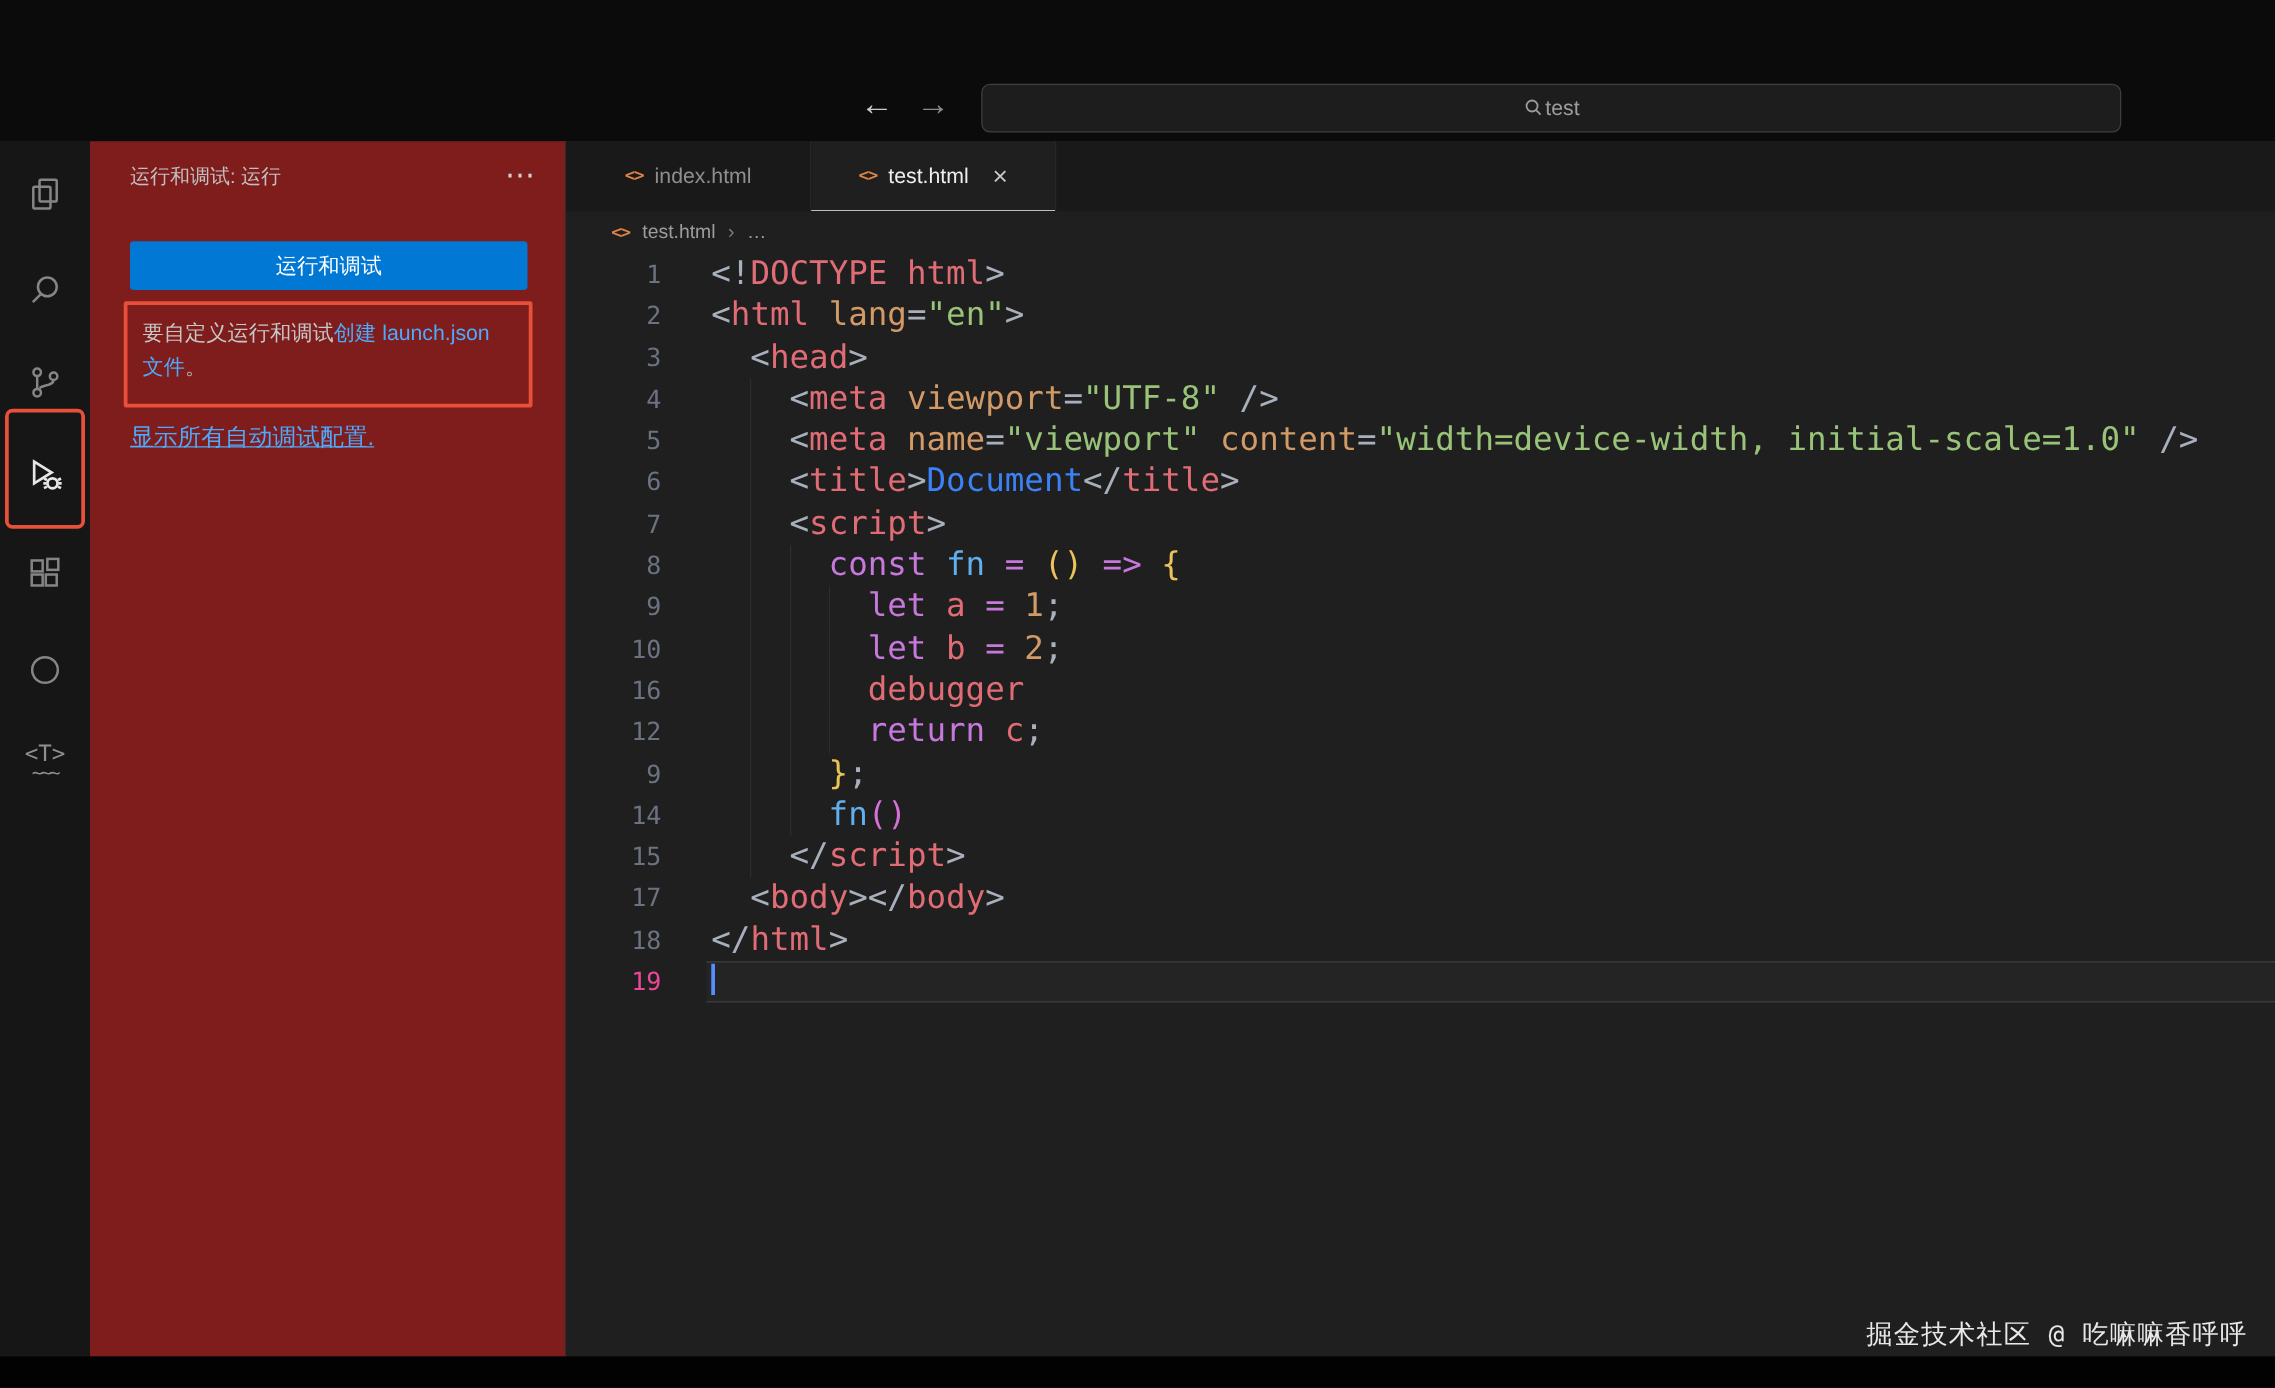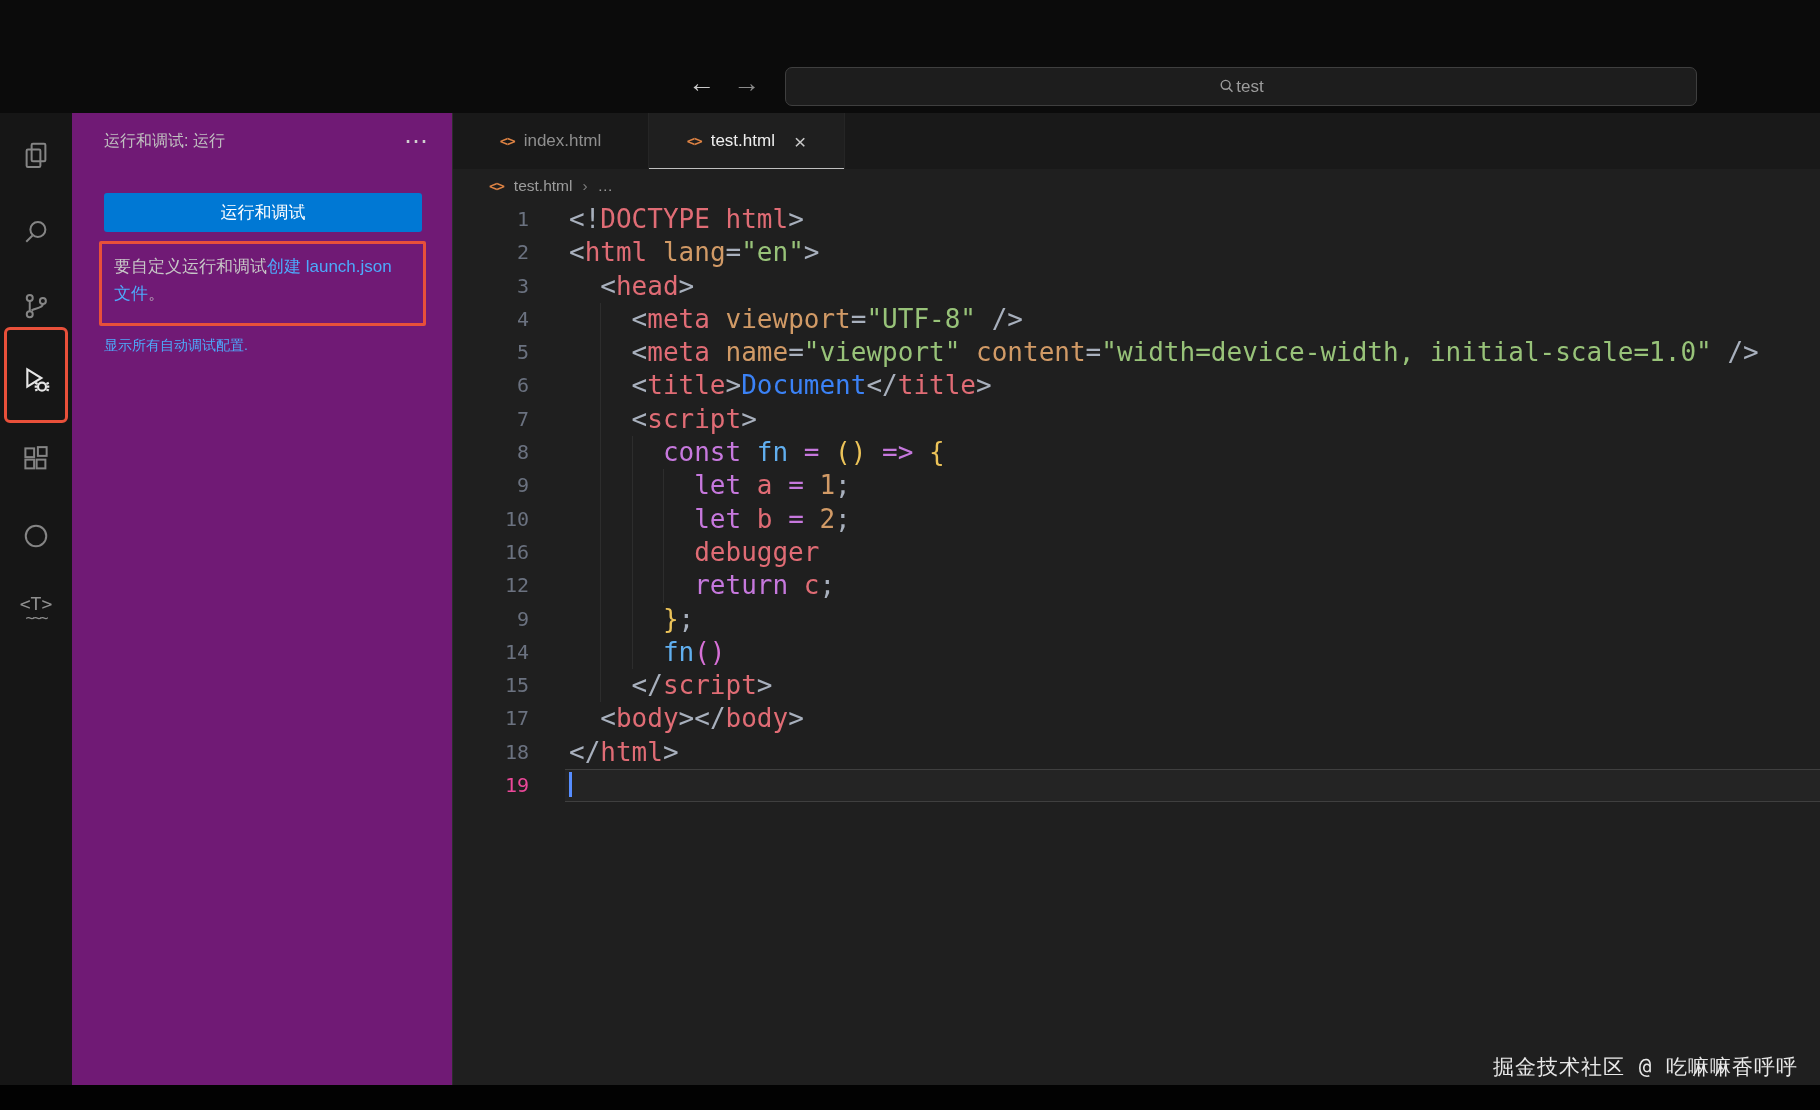--- a/index.html
+++ b/index.html
@@ -25,31 +25,31 @@
           display:flex;align-items:center;justify-content:center;cursor:pointer}
   .abitem svg{stroke:#858585;fill:none;stroke-width:1.6}
   .abitem.active svg{stroke:#e6e6e6}
   .annotation{position:absolute;border:3px solid #e8503a;border-radius:6px;pointer-events:none}
   .anno-debug{left:4px;top:214px;width:64px;height:96px}
   .t-ext{display:flex;flex-direction:column;align-items:center;color:#8f8f8f;
          font-family:"DejaVu Sans Mono",monospace;font-size:18px;line-height:1}
   .t-ext .wave{font-size:15px;margin-top:-2px;letter-spacing:-2px}
 
   
-  .sidebar{width:381px;background:#701a75;position:relative;flex:none;border-right:1px solid #2c2c2c}
+  .sidebar{width:381px;background:#7f1d1d;position:relative;flex:none;border-right:1px solid #2c2c2c}
   .sb-head{height:56px;display:flex;align-items:center;padding:0 24px 0 32px;color:#c0c0c0;font-size:16px}
   .sb-more{margin-left:auto;color:#d0d0d0;font-size:24px;cursor:pointer;line-height:1}
   .run-btn{position:absolute;left:32px;top:80px;width:318px;height:39px;background:#0078d4;border:none;
            border-radius:3px;color:#fff;font-size:17px;display:flex;align-items:center;
            justify-content:center;cursor:pointer;font-family:Liberation Mono, monospace}
   .hint-box{position:absolute;left:27px;top:128px;width:327px;min-height:85px;border:3px solid #e8503a;
             border-radius:2px;padding:9px 12px;font-size:17px;line-height:27px;color:#c6c6c6}
   .link{color:#4daafc;cursor:pointer;text-decoration:none}
-  .show-link{position:absolute;left:32px;top:224px;font-size:14px;color:#4daafc;
-             cursor:pointer}
+  .show-link{position:absolute;left:32px;top:224px;font-size:19px;color:#4daafc;
+             text-decoration:underline;cursor:pointer}
 
   
   .editorcol{flex:1;background:#1f1f1f;position:relative;display:flex;flex-direction:column;min-width:0}
   .tabbar{height:56px;background:#191919;display:flex;flex:none}
   .tab{display:flex;align-items:center;justify-content:center;gap:9px;font-size:17px;color:#8f8f8f;
        border-right:1px solid #252525;padding:0 20px;min-width:196px;cursor:pointer}
   .tab.active{background:#1f1f1f;color:#eeeeee;box-shadow:inset 0 -1px 0 #bfbfbf}
   .ficon{color:#de8344;font-size:14px;font-weight:700;font-family:"DejaVu Sans Mono",monospace;letter-spacing:-1px}
   .tab .close{font-size:21px;color:#c8c8c8;margin-left:10px;line-height:1;cursor:pointer}
   .breadcrumb{height:34px;display:flex;align-items:center;gap:10px;padding-left:36px;

